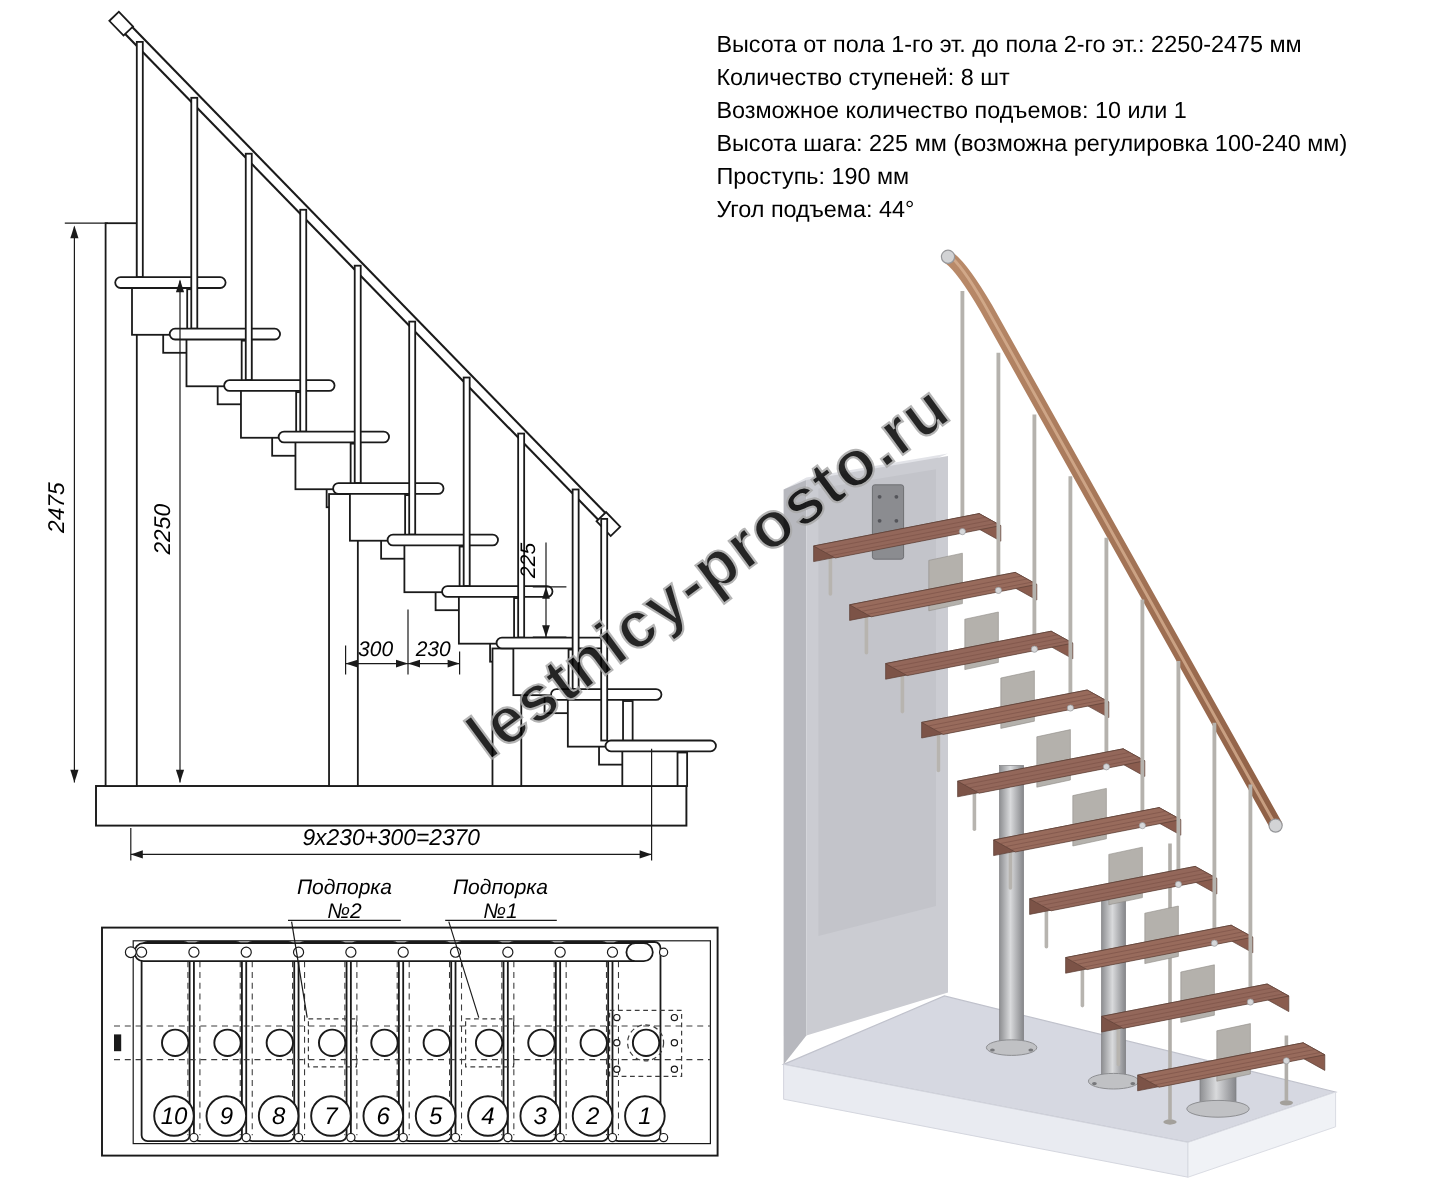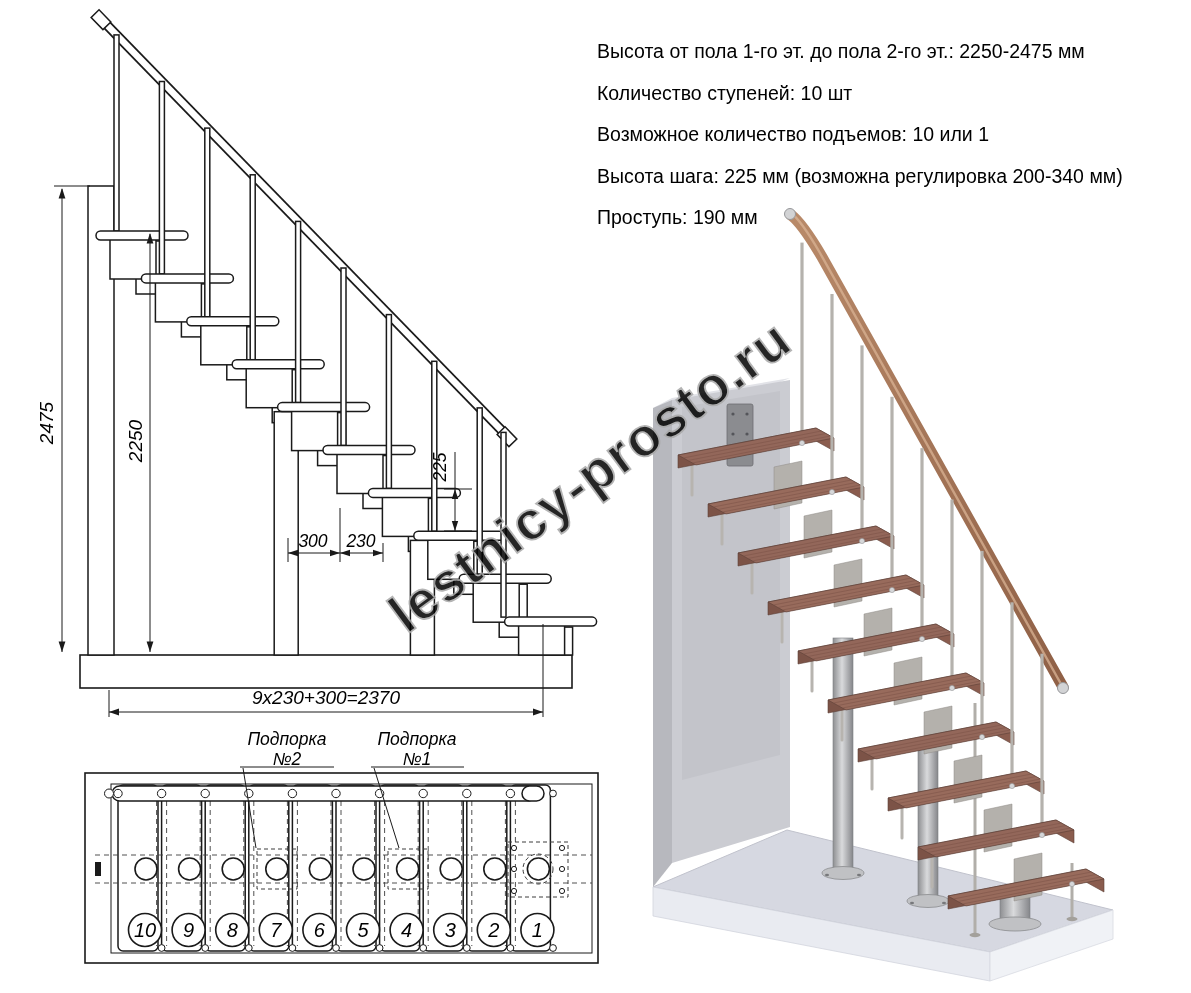--- a/index.html
+++ b/index.html
@@ -5,21 +5,21 @@
   html,body{margin:0;padding:0;background:#fff;}
   body{width:1191px;height:993px;overflow:hidden;font-family:"Liberation Sans",sans-serif;}
   .stage{position:relative;width:1191px;height:993px;background:#fff;}
   svg{position:absolute;overflow:visible;}
   #side-svg{left:0;top:0;}
   #plan-svg{left:0;top:715px;}
   #render-svg{left:620px;top:195px;}
   #wm-svg{left:0;top:0;pointer-events:none;}
   #specs{position:absolute;left:597px;top:24px;width:575px;color:#000;
          font-size:19.5px;line-height:27.6px;}
-  .spec-line{white-space:nowrap;margin-top:14px;}
+  .spec-line{white-space:nowrap;}
   .ln{fill:#fff;stroke:#1a1a1a;stroke-width:1.5;}
   .lnB{fill:#fff;stroke:#1a1a1a;stroke-width:1.6;}
   .thin{fill:#fff;stroke:#1a1a1a;stroke-width:1;}
   .dash{stroke:#3c3c3c;stroke-width:0.9;stroke-dasharray:5 4;fill:none;}
   .dashsq{stroke:#3c3c3c;stroke-width:1;stroke-dasharray:4 3;fill:none;}
   .dim{stroke:#1a1a1a;stroke-width:1;fill:none;}
   .arr{fill:#1a1a1a;stroke:none;}
   text{font-family:"Liberation Sans",sans-serif;fill:#000;}
   .dimtxt{font-style:italic;}
 </style>
@@ -233,24 +233,25 @@
       <line class="dim" x1="374" y1="53" x2="399" y2="133"></line>
       <text class="dimtxt" font-size="17.5" text-anchor="middle" x="287" y="30">Подпорка</text>
       <text class="dimtxt" font-size="17.5" text-anchor="middle" x="287" y="50">№2</text>
       <text class="dimtxt" font-size="17.5" text-anchor="middle" x="417" y="30">Подпорка</text>
       <text class="dimtxtw" font-size="17.5" font-style="italic" text-anchor="middle" x="417" y="50">№1</text>
     </g>
   </svg>
 
   <div id="specs">
       <div class="spec-line">Высота от пола 1-го эт. до пола 2-го эт.: 2250-2475 мм</div>
-      <div class="spec-line">Количество ступеней: 10 шт</div>
+      <div class="spec-line">Количество ступеней: 8 шт</div>
       <div class="spec-line">Возможное количество подъемов: 10 или 1</div>
-      <div class="spec-line">Высота шага: 225 мм (возможна регулировка 200-340 мм)</div>
+      <div class="spec-line">Высота шага: 225 мм (возможна регулировка 100-240 мм)</div>
       <div class="spec-line">Проступь: 190 мм</div>
+      <div class="spec-line">Угол подъема: 44°</div>
     </div>
 
   <svg id="render-svg" width="571" height="798" viewBox="0 0 571 798">
     <defs>
       <linearGradient id="colGrad" x1="0" y1="0" x2="1" y2="0">
         <stop offset="0" stop-color="#8e8f92"></stop>
         <stop offset="0.45" stop-color="#d9dadc"></stop>
         <stop offset="1" stop-color="#85868a"></stop>
       </linearGradient>
       <linearGradient id="railGrad" x1="0" y1="0" x2="1" y2="1">

